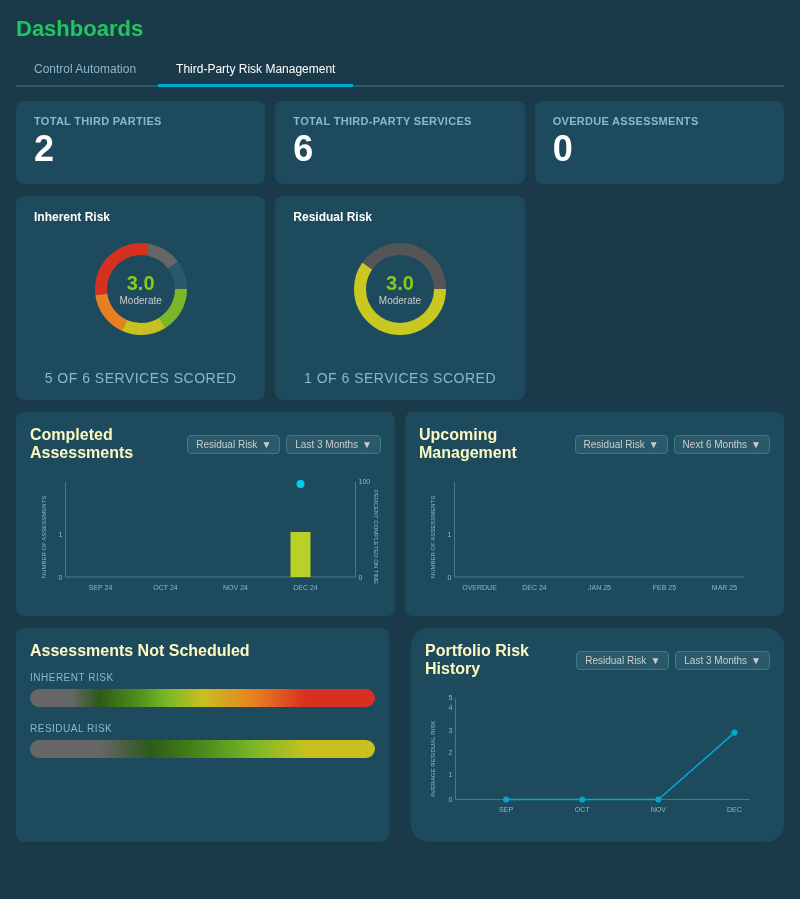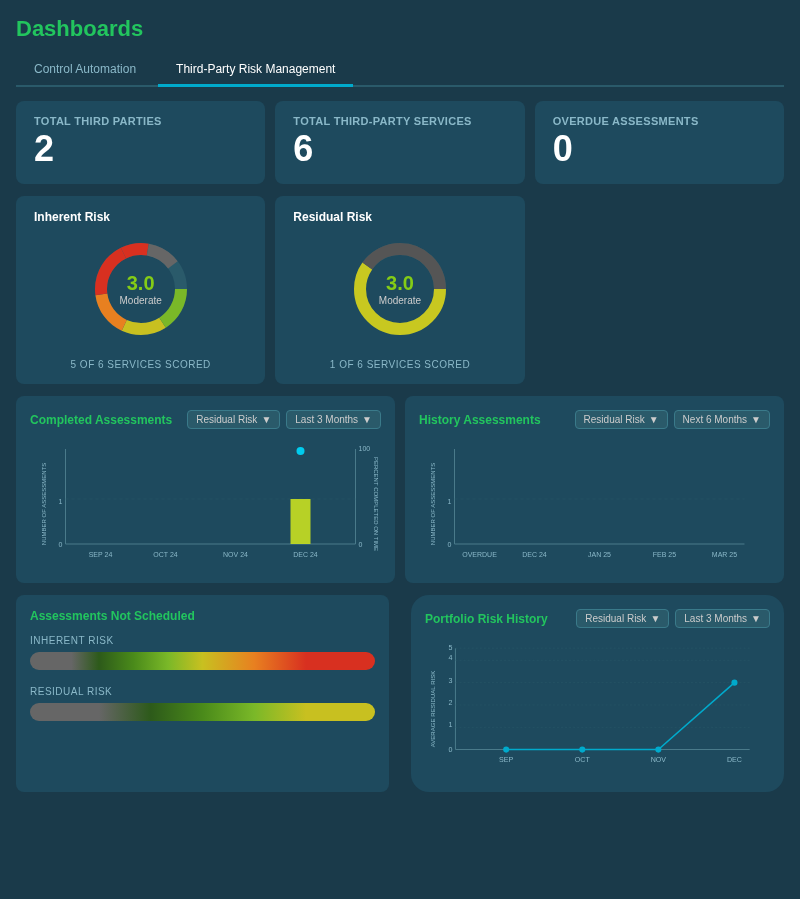--- a/index.html
+++ b/index.html
@@ -107,48 +107,48 @@
       font-weight: bold;
       color: #84cc16;
       display: block;
     }
     .donut-sub {
       font-size: 10px;
       color: #ccc;
       display: block;
     }
     .services-scored {
-      font-size: 10px;
+      font-size: 14px;
       color: #8ab8c8;
       text-align: center;
       text-transform: uppercase;
       letter-spacing: 0.5px;
-      margin-top: 7px;
+      margin-top: 18px;
     }
     .bottom-charts {
       display: grid;
       grid-template-columns: 1fr 1fr;
       gap: 10px;
       margin-bottom: 12px;
     }
     .chart-card {
       background: #1e4a5e;
       border-radius: 8px;
       padding: 14px;
     }
     .chart-header {
       display: flex;
       align-items: center;
       gap: 6px;
       margin-bottom: 10px;
     }
     .chart-title {
-      font-size: 12px;
+      font-size: 16px;
       font-weight: bold;
-      color: #22c55e;
+      color: #fef9c3;
       flex: 1;
     }
     .dropdown-btn {
       background: #2a5a6a;
       border: 1px solid #3a7a8a;
       border-radius: 4px;
       color: #ccc;
       font-size: 10px;
       padding: 3px 8px;
       cursor: pointer;
@@ -329,21 +329,21 @@
 
         <rect x="255" y="60" width="20" height="45" fill="#c8e020" opacity="0.9"></rect>
 
         <circle cx="265" cy="12" r="4" fill="#00ccee"></circle>
       </svg>
     </div>
   </div>
 
   <div class="chart-card">
     <div class="chart-header">
-      <span class="chart-title">History Assessments</span>
+      <span class="chart-title">Upcoming Management</span>
       <button class="dropdown-btn">
         <span>Residual Risk</span>
         <span>▼</span>
       </button>
       <button class="dropdown-btn">
         <span>Next 6 Months</span>
         <span>▼</span>
       </button>
     </div>
     <div class="chart-area">

